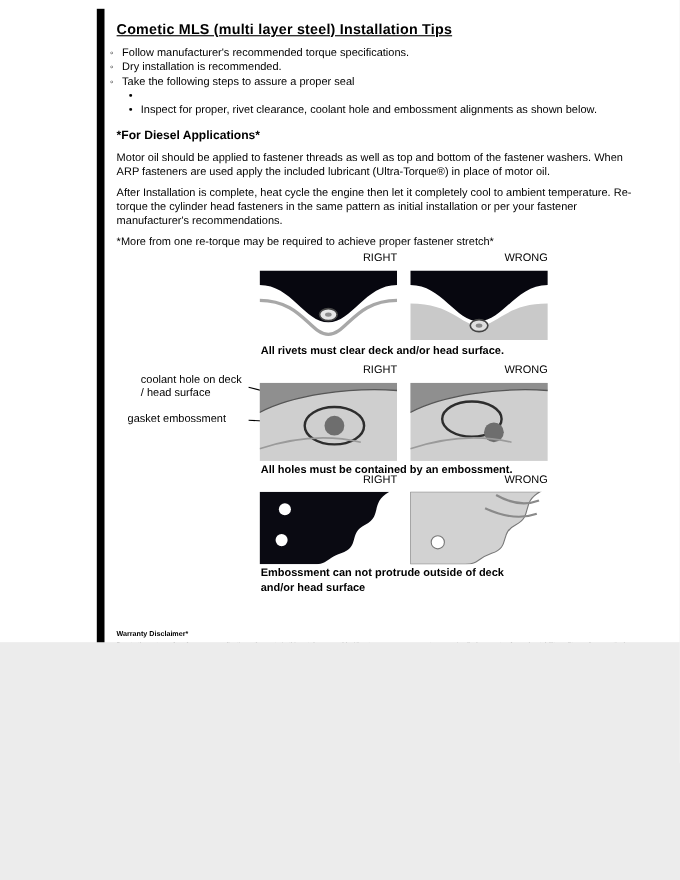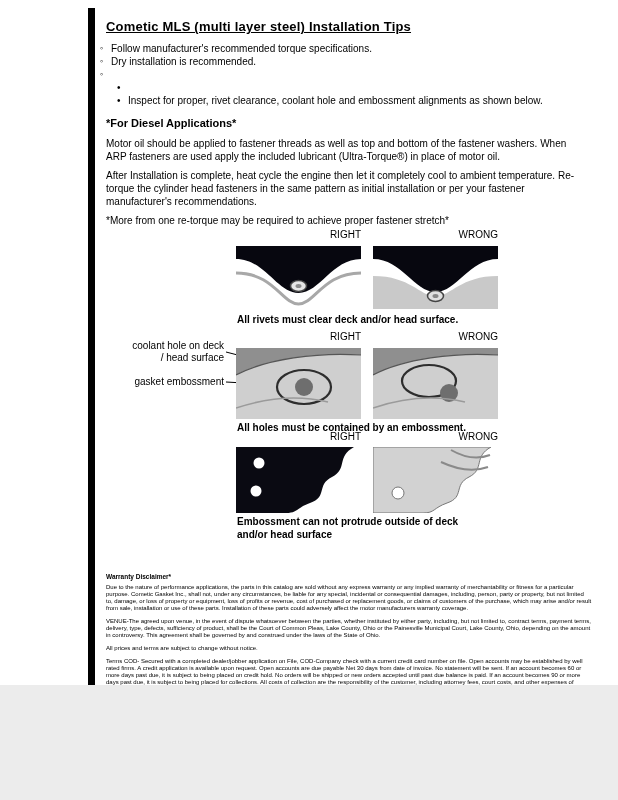--- a/index.html
+++ b/index.html
@@ -1,18 +1,18 @@
 <!DOCTYPE html>
 <html><head>
 <meta charset="utf-8">
 <style>
   * { margin:0; padding:0; box-sizing:border-box; }
   html,body { background:#ececec; }
   body { font-family:"Liberation Sans","DejaVu Sans",sans-serif; color:#000; }
-  .page { position:relative; width:618px; height:685px; background:#ffffff; margin:0 auto; overflow:hidden; }
+  .page { position:relative; width:618px; height:584px; background:#ffffff; margin:0 auto; overflow:hidden; }
   .left-rule { position:absolute; left:88px; top:8px; width:7px; height:784px; background:#000; }
 
   .title { position:absolute; left:106px; top:19px; font-size:13px; font-weight:bold; text-decoration:underline; letter-spacing:0.2px; }
 
   .bullets { position:absolute; left:100px; top:42px; width:480px; font-size:10px; line-height:13px; }
   .b { display:flex; }
   .b .mk { width:11px; flex:0 0 11px; text-align:left; font-size:9px; }
   .b.sub { padding-left:17px; }
   .b.sub .mk { font-size:10px; }
 
@@ -20,21 +20,21 @@
   .diesel h2 { font-size:11px; font-weight:bold; }
   .diesel .p1 { margin-top:7px; }
   .diesel .p2 { margin-top:6px; }
   .diesel .note { margin-top:6px; }
 
   .dg-label { position:absolute; width:125px; text-align:right; font-size:10px; }
   .dg-img { position:absolute; width:125px; }
   .dg-img svg { display:block; width:100%; height:100%; }
   .dg-caption { position:absolute; font-size:10px; line-height:12.5px;font-weight:bold; }
 
-  .callout { position:absolute; font-size:10px; line-height:11.5px; text-align:right; }
+  .callout { position:absolute; font-size:10px; line-height:11.5px; text-align:left; }
   .callout-lines { position:absolute; left:224px; top:344px; width:82px; height:52px; }
 
   .warranty { position:absolute; left:106px; top:573px; width:486px; font-size:6px; line-height:7px; }
   .warranty h3 { font-size:6.5px; font-weight:bold; margin-bottom:4px; }
   .warranty p { margin-bottom:6px; }
   .warranty p.tight { margin-bottom:0; }
 
   .footer-code { position:absolute; left:383px; top:757px; font-size:17px; }
 </style>
 </head>
@@ -49,20 +49,21 @@
     <div class="b">
       <span class="mk">◦</span>
       <span>Follow manufacturer's recommended torque specifications.</span>
     </div>
     <div class="b">
       <span class="mk">◦</span>
       <span>Dry installation is recommended.</span>
     </div>
     <div class="b">
       <span class="mk">◦</span>
+      <span>Take the following steps to assure a proper seal</span>
     </div>
     <div class="b sub">
       <span class="mk">•</span>
     </div>
     <div class="b sub">
       <span class="mk">•</span>
       <span>Inspect for proper, rivet clearance, coolant hole and embossment alignments as shown below.</span>
     </div>
   </div>
 

